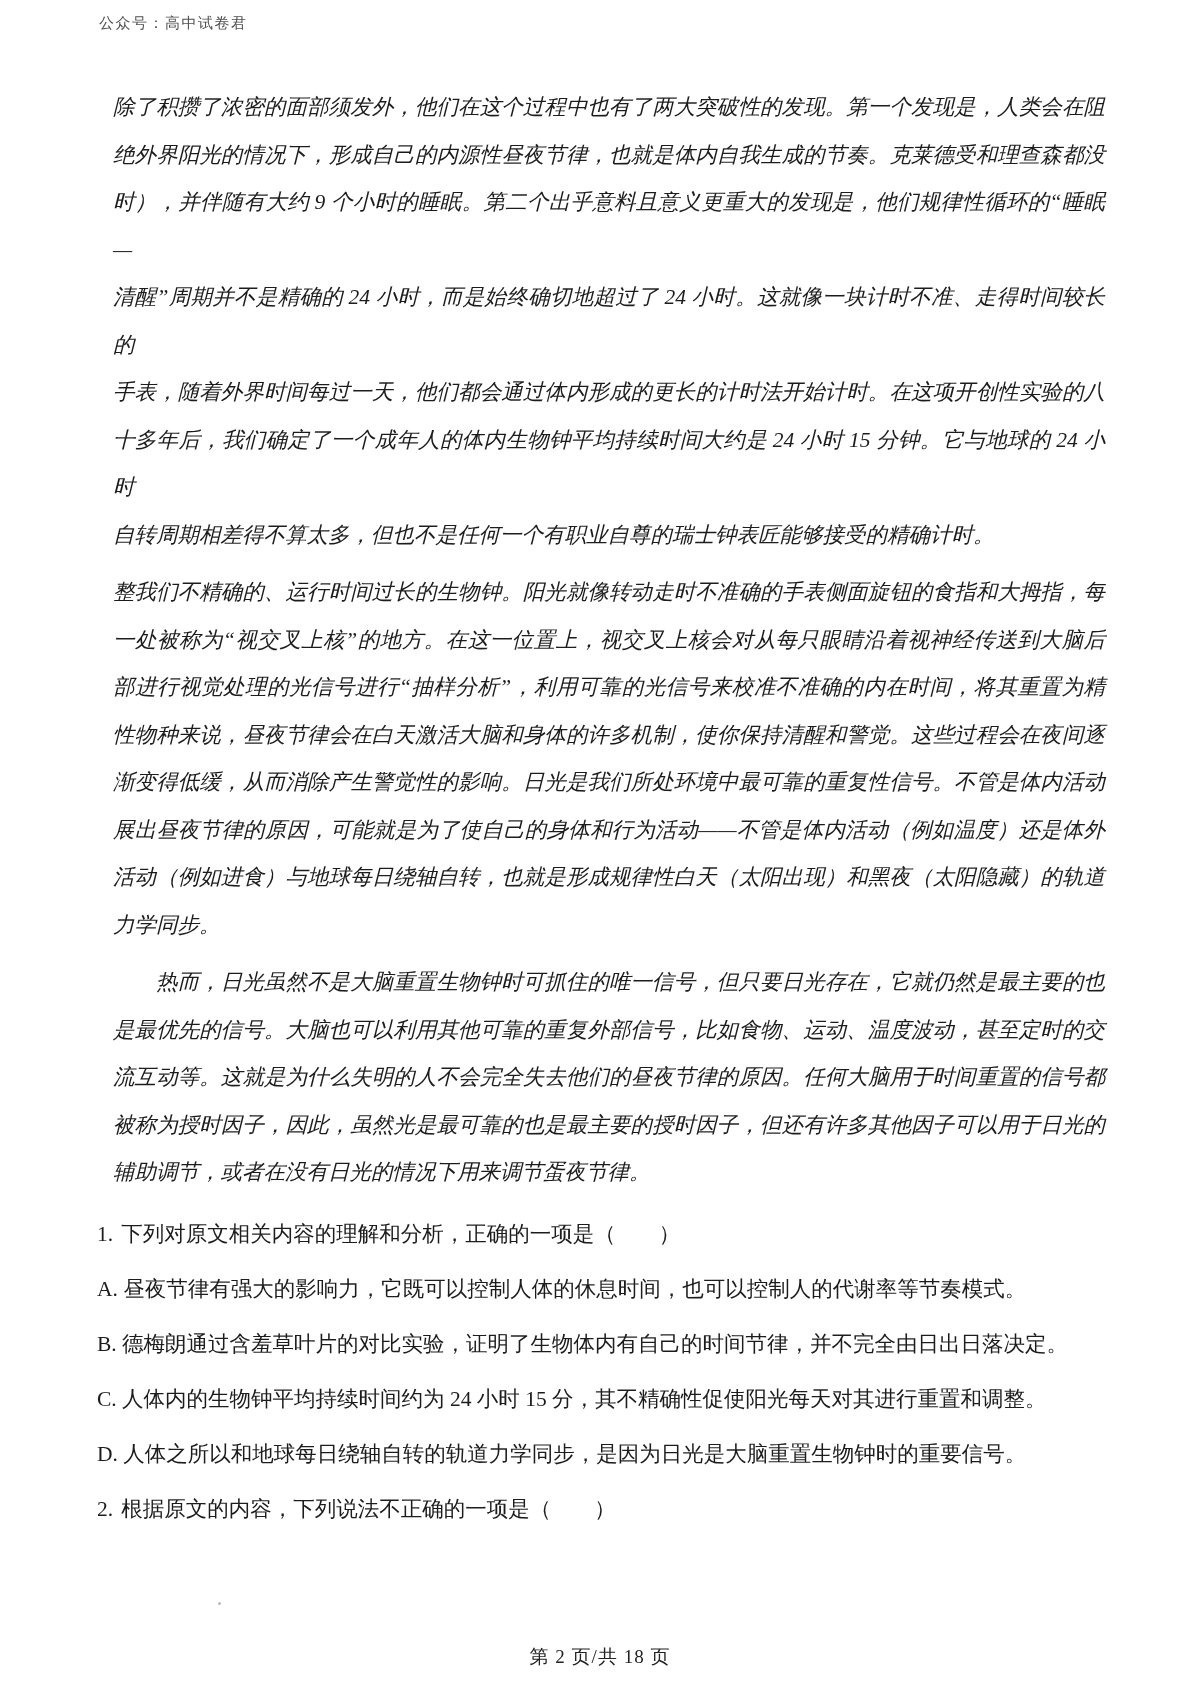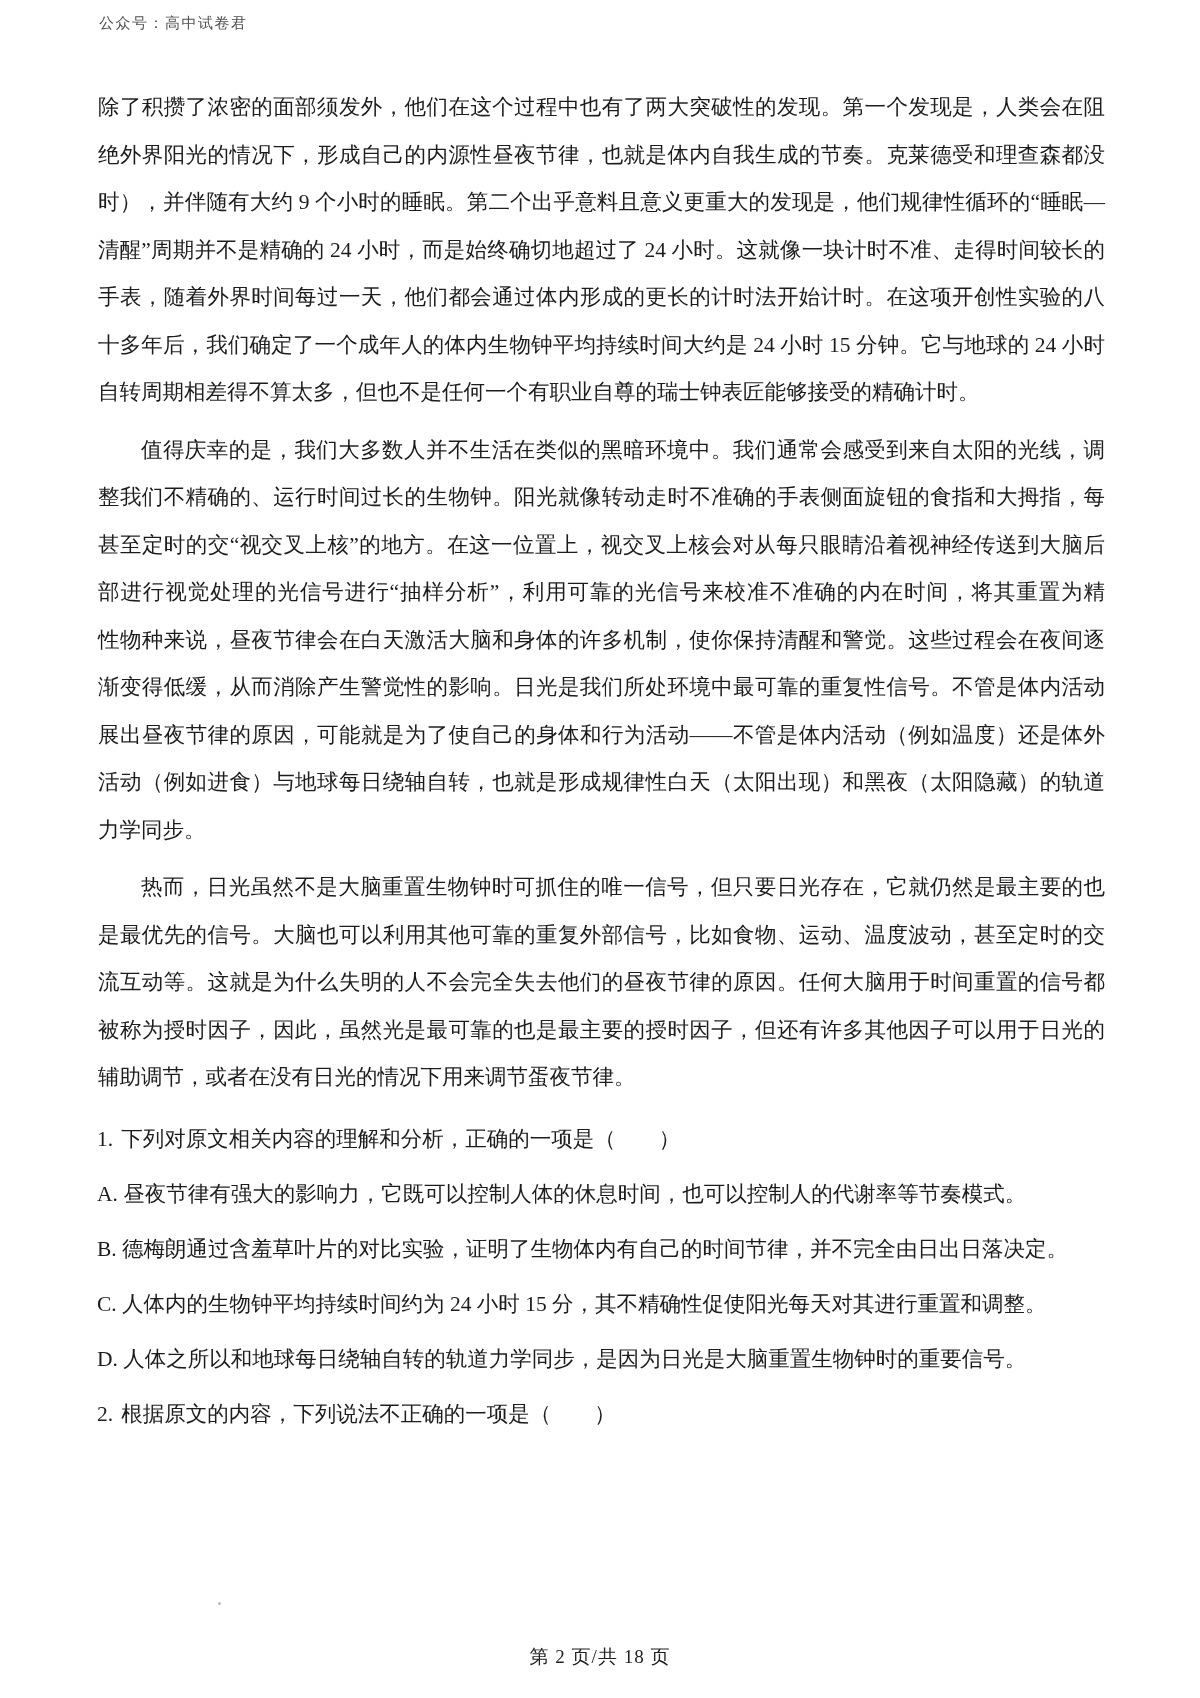--- a/index.html
+++ b/index.html
@@ -12,21 +12,21 @@
     color:#1c1c1c;
     overflow:hidden;
   }
   .header{
     position:absolute;left:99px;top:14px;
     font-size:15px;color:#4f4f4f;letter-spacing:1.5px;
   }
   .content{
     position:absolute;left:97px;top:84px;width:1008px;
   }
-  .para{margin:0 0 10px 1px;}
+  .para{margin:0 0 10px 16px;font-style:italic;}
   .pline{
     font-size:21.5px;line-height:47.5px;
     text-align:justify;text-align-last:justify;
     text-justify:inter-character;
   }
   .pline.last{text-align-last:left;}
   .pline.first-indent{text-indent:2em;}
   .attribution{
     font-size:21.5px;line-height:47.5px;
     text-align:right;margin:0 0 2px 0;
@@ -60,23 +60,22 @@
       <div class="pline">除了积攒了浓密的面部须发外，他们在这个过程中也有了两大突破性的发现。第一个发现是，人类会在阻</div>
       <div class="pline">绝外界阳光的情况下，形成自己的内源性昼夜节律，也就是体内自我生成的节奏。克莱德受和理查森都没</div>
       <div class="pline">时），并伴随有大约 9 个小时的睡眠。第二个出乎意料且意义更重大的发现是，他们规律性循环的“睡眠—</div>
       <div class="pline">清醒”周期并不是精确的 24 小时，而是始终确切地超过了 24 小时。这就像一块计时不准、走得时间较长的</div>
       <div class="pline">手表，随着外界时间每过一天，他们都会通过体内形成的更长的计时法开始计时。在这项开创性实验的八</div>
       <div class="pline">十多年后，我们确定了一个成年人的体内生物钟平均持续时间大约是 24 小时 15 分钟。它与地球的 24 小时</div>
       <div class="pline last">自转周期相差得不算太多，但也不是任何一个有职业自尊的瑞士钟表匠能够接受的精确计时。</div>
     </div>
 
     <div class="para">
-      <div class="pline first-indent">值得庆幸的是，我们大多数人并不生活在类似的黑暗环境中。我们通常会感受到来自太阳的光线，调</div>
       <div class="pline">整我们不精确的、运行时间过长的生物钟。阳光就像转动走时不准确的手表侧面旋钮的食指和大拇指，每</div>
-      <div class="pline">甚至定时的交“视交叉上核”的地方。在这一位置上，视交叉上核会对从每只眼睛沿着视神经传送到大脑后</div>
+      <div class="pline">一处被称为“视交叉上核”的地方。在这一位置上，视交叉上核会对从每只眼睛沿着视神经传送到大脑后</div>
       <div class="pline">部进行视觉处理的光信号进行“抽样分析”，利用可靠的光信号来校准不准确的内在时间，将其重置为精</div>
       <div class="pline">性物种来说，昼夜节律会在白天激活大脑和身体的许多机制，使你保持清醒和警觉。这些过程会在夜间逐</div>
       <div class="pline">渐变得低缓，从而消除产生警觉性的影响。日光是我们所处环境中最可靠的重复性信号。不管是体内活动</div>
       <div class="pline">展出昼夜节律的原因，可能就是为了使自己的身体和行为活动——不管是体内活动（例如温度）还是体外</div>
       <div class="pline">活动（例如进食）与地球每日绕轴自转，也就是形成规律性白天（太阳出现）和黑夜（太阳隐藏）的轨道</div>
       <div class="pline last">力学同步。</div>
     </div>
 
     <div class="para">
       <div class="pline first-indent">热而，日光虽然不是大脑重置生物钟时可抓住的唯一信号，但只要日光存在，它就仍然是最主要的也</div>

